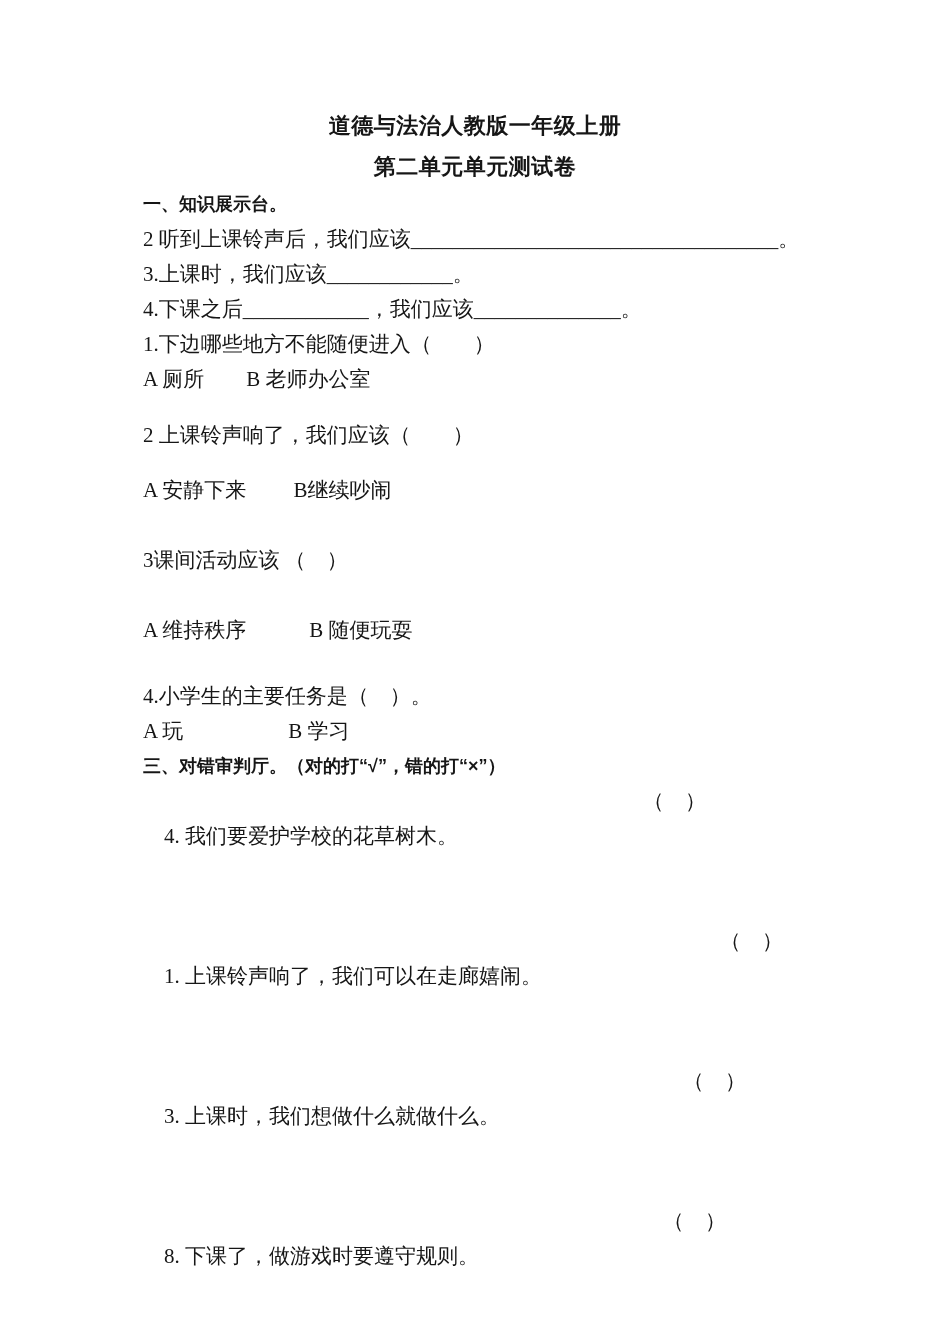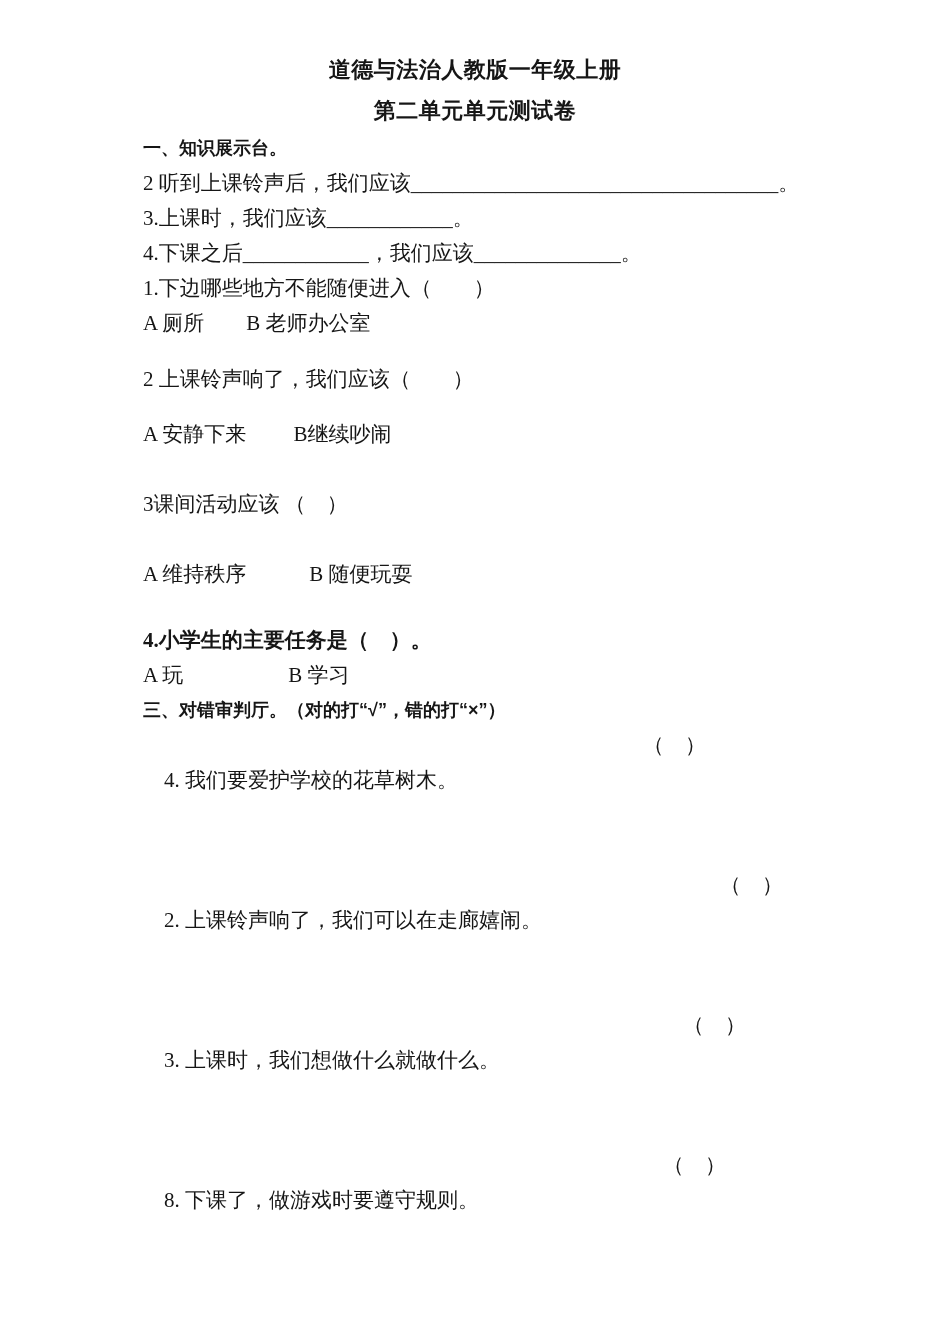--- a/index.html
+++ b/index.html
@@ -6,21 +6,21 @@
     margin: 0;
     padding: 0;
     background: #ffffff;
   }
   .page {
     position: relative;
     width: 950px;
     height: 1344px;
     background: #ffffff;
     box-sizing: border-box;
-    padding-top: 56px;
+    padding-top: 112px;
     font-family: "Liberation Serif", "DejaVu Serif", serif;
     font-size: 21px;
     color: #161616;
     overflow: hidden;
   }
   .title, .subtitle {
     text-align: center;
     font-family: "Liberation Sans", "DejaVu Sans", sans-serif;
     font-weight: 700;
     font-size: 22px;
@@ -40,21 +40,21 @@
   .line {
     line-height: 35px;
     padding-left: 143px;
     padding-right: 110px;
     white-space: pre-wrap;
   }
   .h1gap { margin-top: 7px; }
   .mt21 { margin-top: 21px; }
   .mt20 { margin-top: 20px; }
   .mt35 { margin-top: 35px; }
-  .mt31 { margin-top: 31px; font-weight: bold; }
+  .mt31 { margin-top: 31px; }
   .judge-row {
     position: relative;
     line-height: 35px;
     padding-left: 143px;
     white-space: pre-wrap;
   }
   .paren {
     position: absolute;
     top: 0;
     white-space: pre;
@@ -85,21 +85,21 @@
   <div class="line mt35">A 维持秩序　　　B 随便玩耍</div>
   <div class="line mt31">4.小学生的主要任务是（　）。</div>
   <div class="line">A 玩　　　　　B 学习</div>
 
   <div class="heading">三、对错审判厅。（对的打“√”，错的打“×”）</div>
   <div class="judge-row">
     <span>4. 我们要爱护学校的花草树木。</span>
     <span class="paren paren-1">（　）</span>
   </div>
   <div class="judge-row">
-    <span>2. 上课铃声响了，我们可以在走廊嬉闹。</span>
+    <span>1. 上课铃声响了，我们可以在走廊嬉闹。</span>
     <span class="paren paren-2">（　）</span>
   </div>
   <div class="judge-row">
     <span>3. 上课时，我们想做什么就做什么。</span>
     <span class="paren paren-3">（　）</span>
   </div>
   <div class="judge-row">
     <span>8. 下课了，做游戏时要遵守规则。</span>
     <span class="paren paren-4">（　）</span>
   </div>

